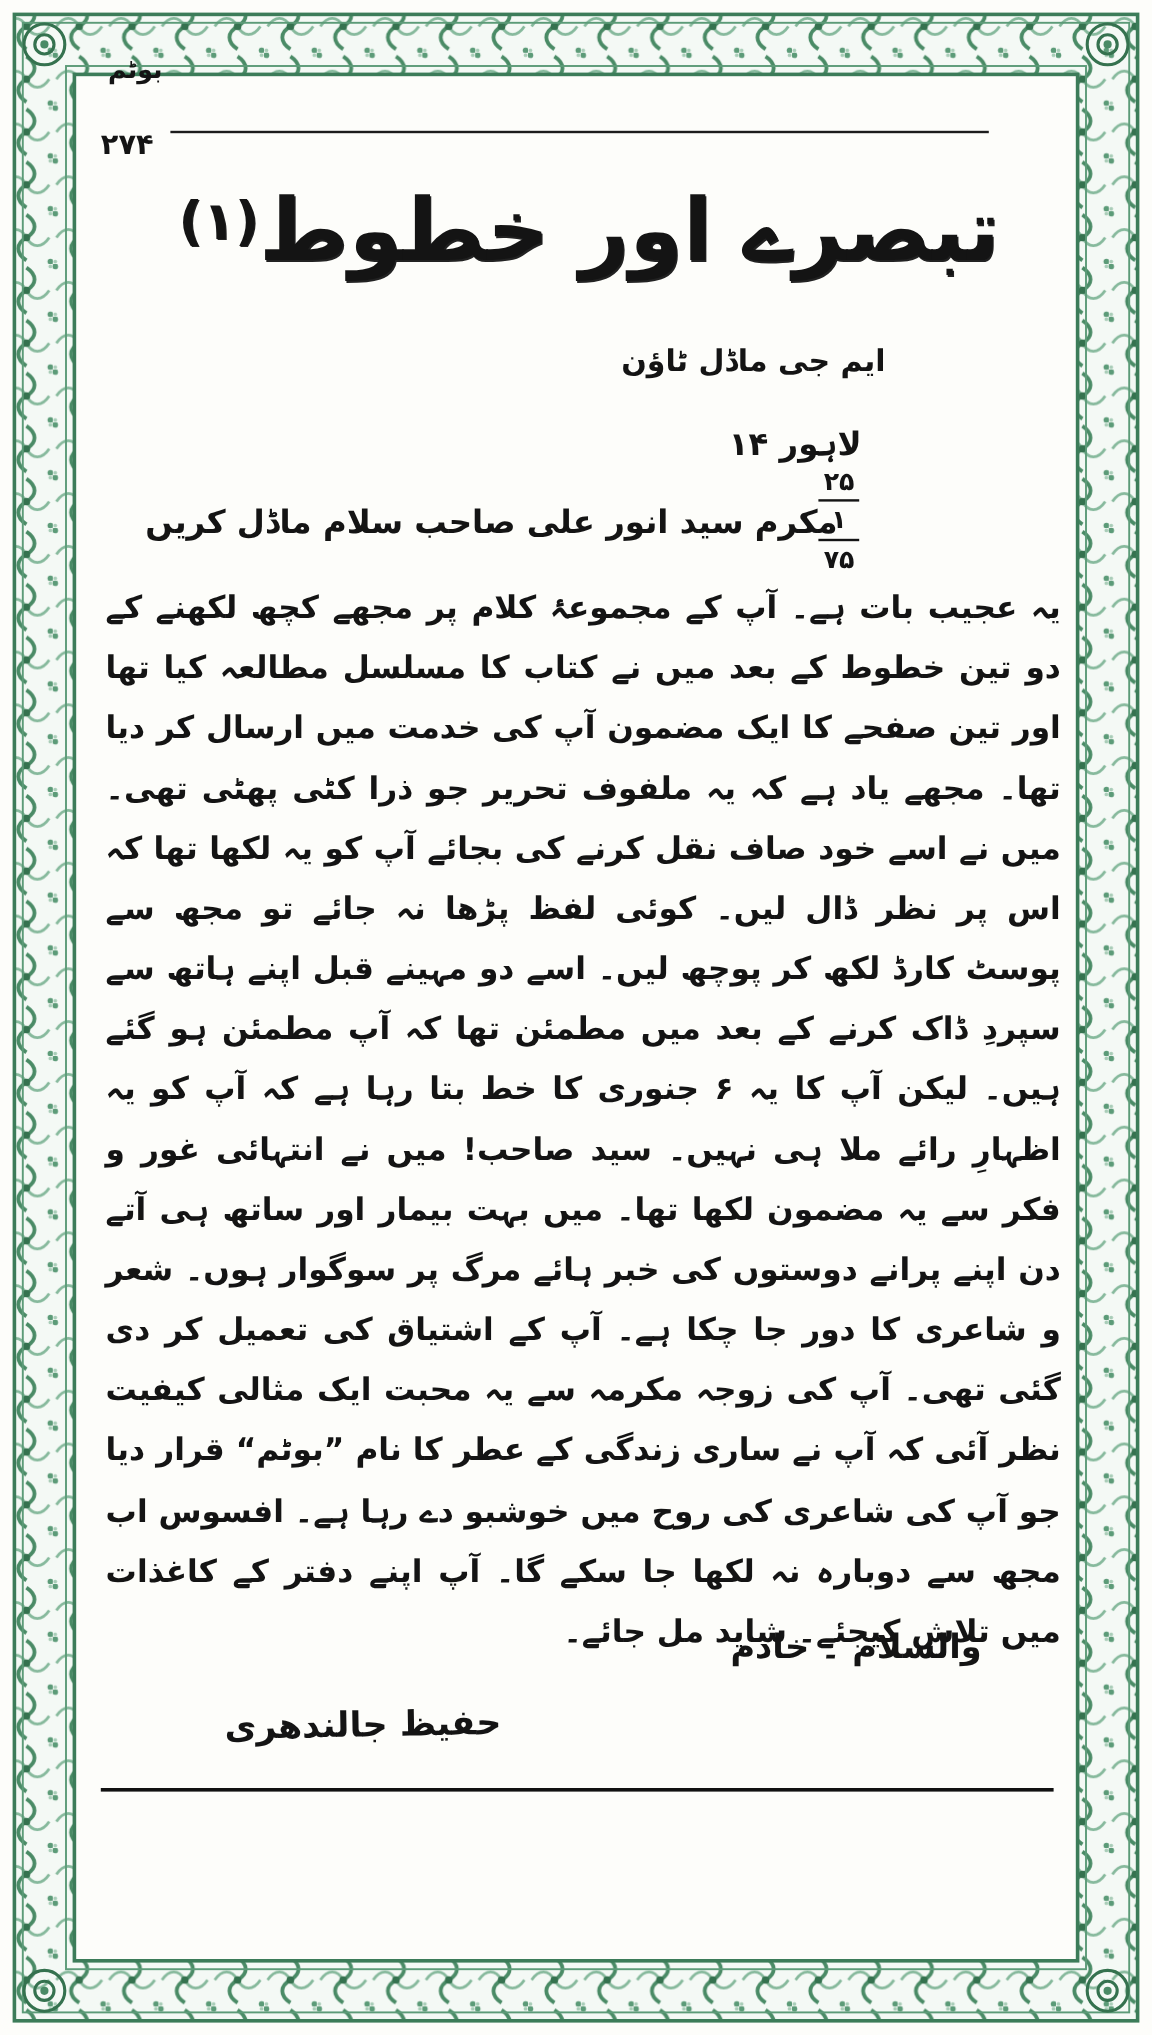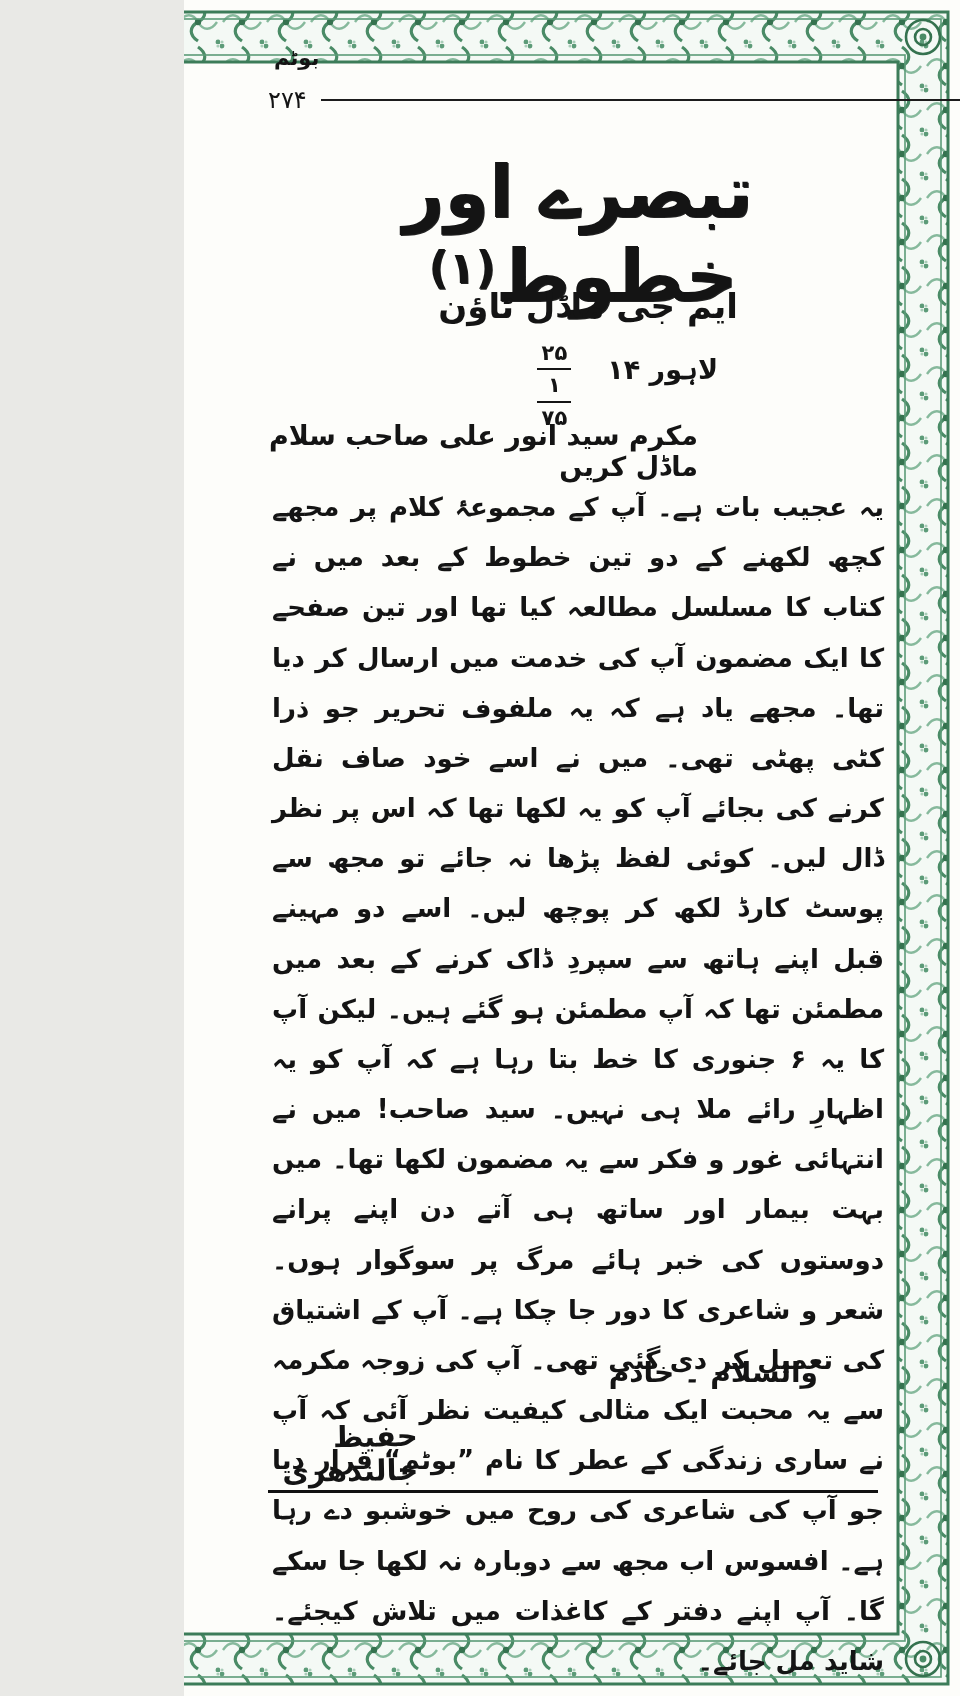--- a/index.html
+++ b/index.html
@@ -1,56 +1,57 @@
 <!DOCTYPE html>
 <html lang="ur" dir="rtl"><head>
 <meta charset="utf-8">
 <style>
   html,body{margin:0;padding:0;background:#e9e9e6;}
   .page{
     position:relative;
-    width:776px;height:1696px;
+    width:960px;height:1696px;
     background:#fdfdfa;
     overflow:hidden;
     font-family:"DejaVu Sans", sans-serif;
     color:#141414;
   }
   .border-svg{position:absolute;inset:0;pointer-events:none;}
   .content{
     position:absolute;
     left:84px;right:72px;top:38px;bottom:60px;
     direction:rtl;
   }
   .running-title{
     position:absolute;top:8px;left:6px; 
     font-size:21px;font-weight:bold;letter-spacing:1px;
   }
   .pageno-row{
     position:absolute;top:48px;right:calc(100% - 740px);left:0;
     display:flex;flex-direction:row-reverse;align-items:center;gap:14px;
     direction:ltr;
   }
-  .pageno{font-size:24px;font-weight:normal;order:2;}
+  .pageno{font-size:24px;font-weight:bold;order:2;margin-top:20px;}
   .topline{flex:1;border-top:2.5px solid #1c1c1c;order:1;height:0;}
   .heading{
     position:absolute;top:96px;left:0;right:0;margin:16px;
     text-align:center;
     font-size:72px;font-weight:bold;
     letter-spacing:2px;
     text-shadow:1px 1px 0 #222;
   }
   .heading .hnum{font-size:44px;font-weight:bold;vertical-align:18px;margin-left:10px;}
   .address-line{
     position:absolute;top:248px;right:150px;
-    font-size:34px;font-weight:bold;
+    font-size:25px;font-weight:bold;
   }
   .date-row{
     position:absolute;top:302px;right:170px;
-    display:flex;align-items:flex-start;gap:34px;
+    display:flex;align-items:flex-start;gap:2px;
     font-weight:bold;
+    flex-direction:column;
   }
   .city-line{font-size:27px;padding-top:14px;}
   .date-stack{
     display:flex;flex-direction:column;align-items:center;
     font-size:21px;line-height:1.25;
   }
   .date-stack .num{padding:0 6px;}
   .date-stack .bar{width:34px;border-top:2px solid #141414;margin:2px 0;}
   .salutation{
     position:absolute;top:382px;right:190px;

